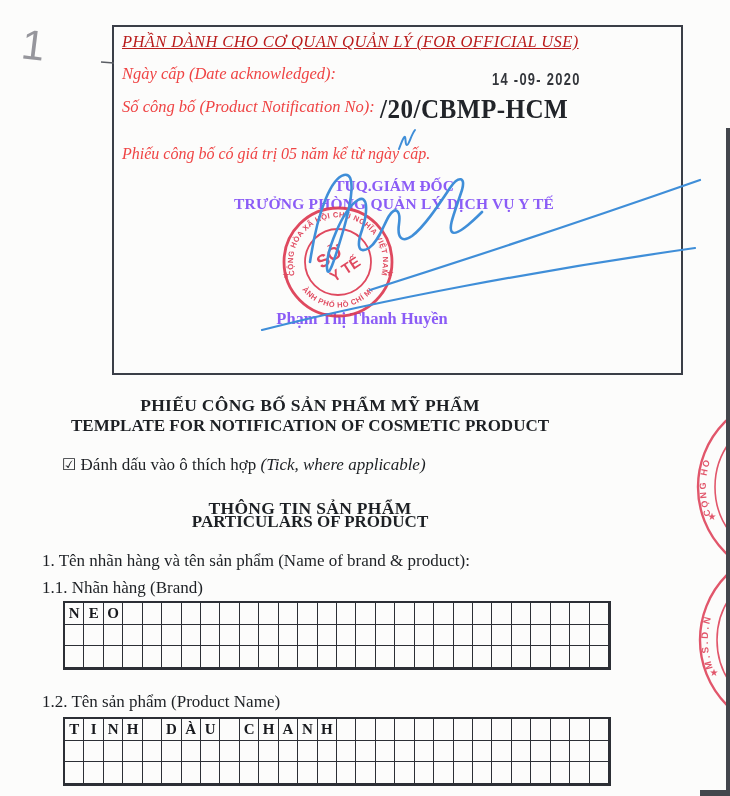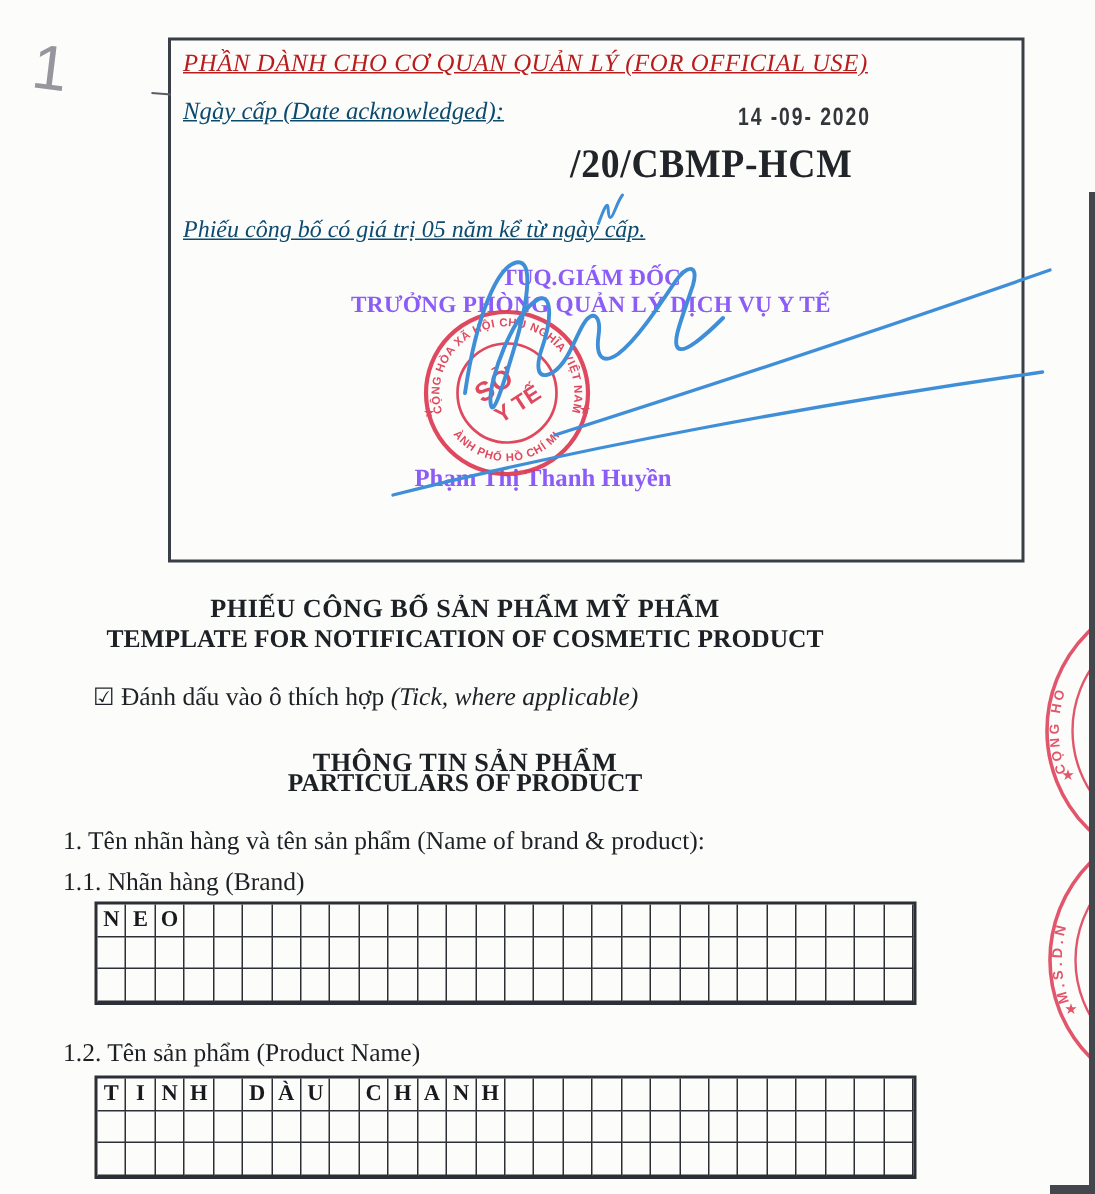--- a/index.html
+++ b/index.html
@@ -12,21 +12,21 @@
   
   .obox{
     position:absolute;left:112px;top:25px;width:567px;height:346px;
     border:2px solid #3a3e47;background:transparent;
   }
   .obox-heading{
     position:absolute;left:8px;top:5px;
     font-style:italic;font-size:16.5px;letter-spacing:.4px;
     text-decoration:underline;color:#b91c1c;white-space:nowrap;
   }
-  .obox-line{position:absolute;font-style:italic;font-size:16.5px;color:#0c4a6e;white-space:nowrap;text-decoration:underline;}
+  .obox-line{position:absolute;font-style:italic;font-size:16.5px;color:#ef4444;white-space:nowrap;}
   .date-label{left:8px;top:37px;}
   .notif-label{left:8px;top:70px;}
   .validity-note{left:8px;top:106px;font-size:16px;margin-top:12px;}
   .date-stamp{
     position:absolute;left:378px;top:42px;
     font-family:"Liberation Sans","DejaVu Sans",sans-serif;
     font-weight:bold;font-size:15px;letter-spacing:1.5px;color:#33363b;
     transform:scaleX(.86) scaleY(1.12);transform-origin:left top;white-space:pre;
   }
   .notif-number{
@@ -79,20 +79,21 @@
   .seal-txt{fill:#dd3a52;font-weight:bold;font-family:"Liberation Sans","DejaVu Sans",sans-serif;}
   .sig{fill:none;stroke:#3f8ed8;stroke-linecap:round;}
 </style>
 </head>
 <body>
 
 <div class="obox">
   <div class="obox-heading">PHẦN DÀNH CHO CƠ QUAN QUẢN LÝ (FOR OFFICIAL USE)</div>
   <div class="obox-line date-label">Ngày cấp (Date acknowledged):</div>
   <div class="date-stamp">14 -09- 2020</div>
+  <div class="obox-line notif-label">Số công bố (Product Notification No):</div>
   <div class="notif-code">/20/CBMP-HCM</div>
   <div class="obox-line validity-note">Phiếu công bố có giá trị 05 năm kể từ ngày cấp.</div>
   <div class="signer-titles">
     <div class="t1 red">TUQ.GIÁM ĐỐC</div>
     <div class="t2 red">TRƯỞNG PHÒNG QUẢN LÝ DỊCH VỤ Y TẾ</div>
   </div>
   <div class="signer-name red">Phạm Thị Thanh Huyền</div>
 </div>
 
 <div class="ctitle title-vi">PHIẾU CÔNG BỐ SẢN PHẨM MỸ PHẨM</div>

